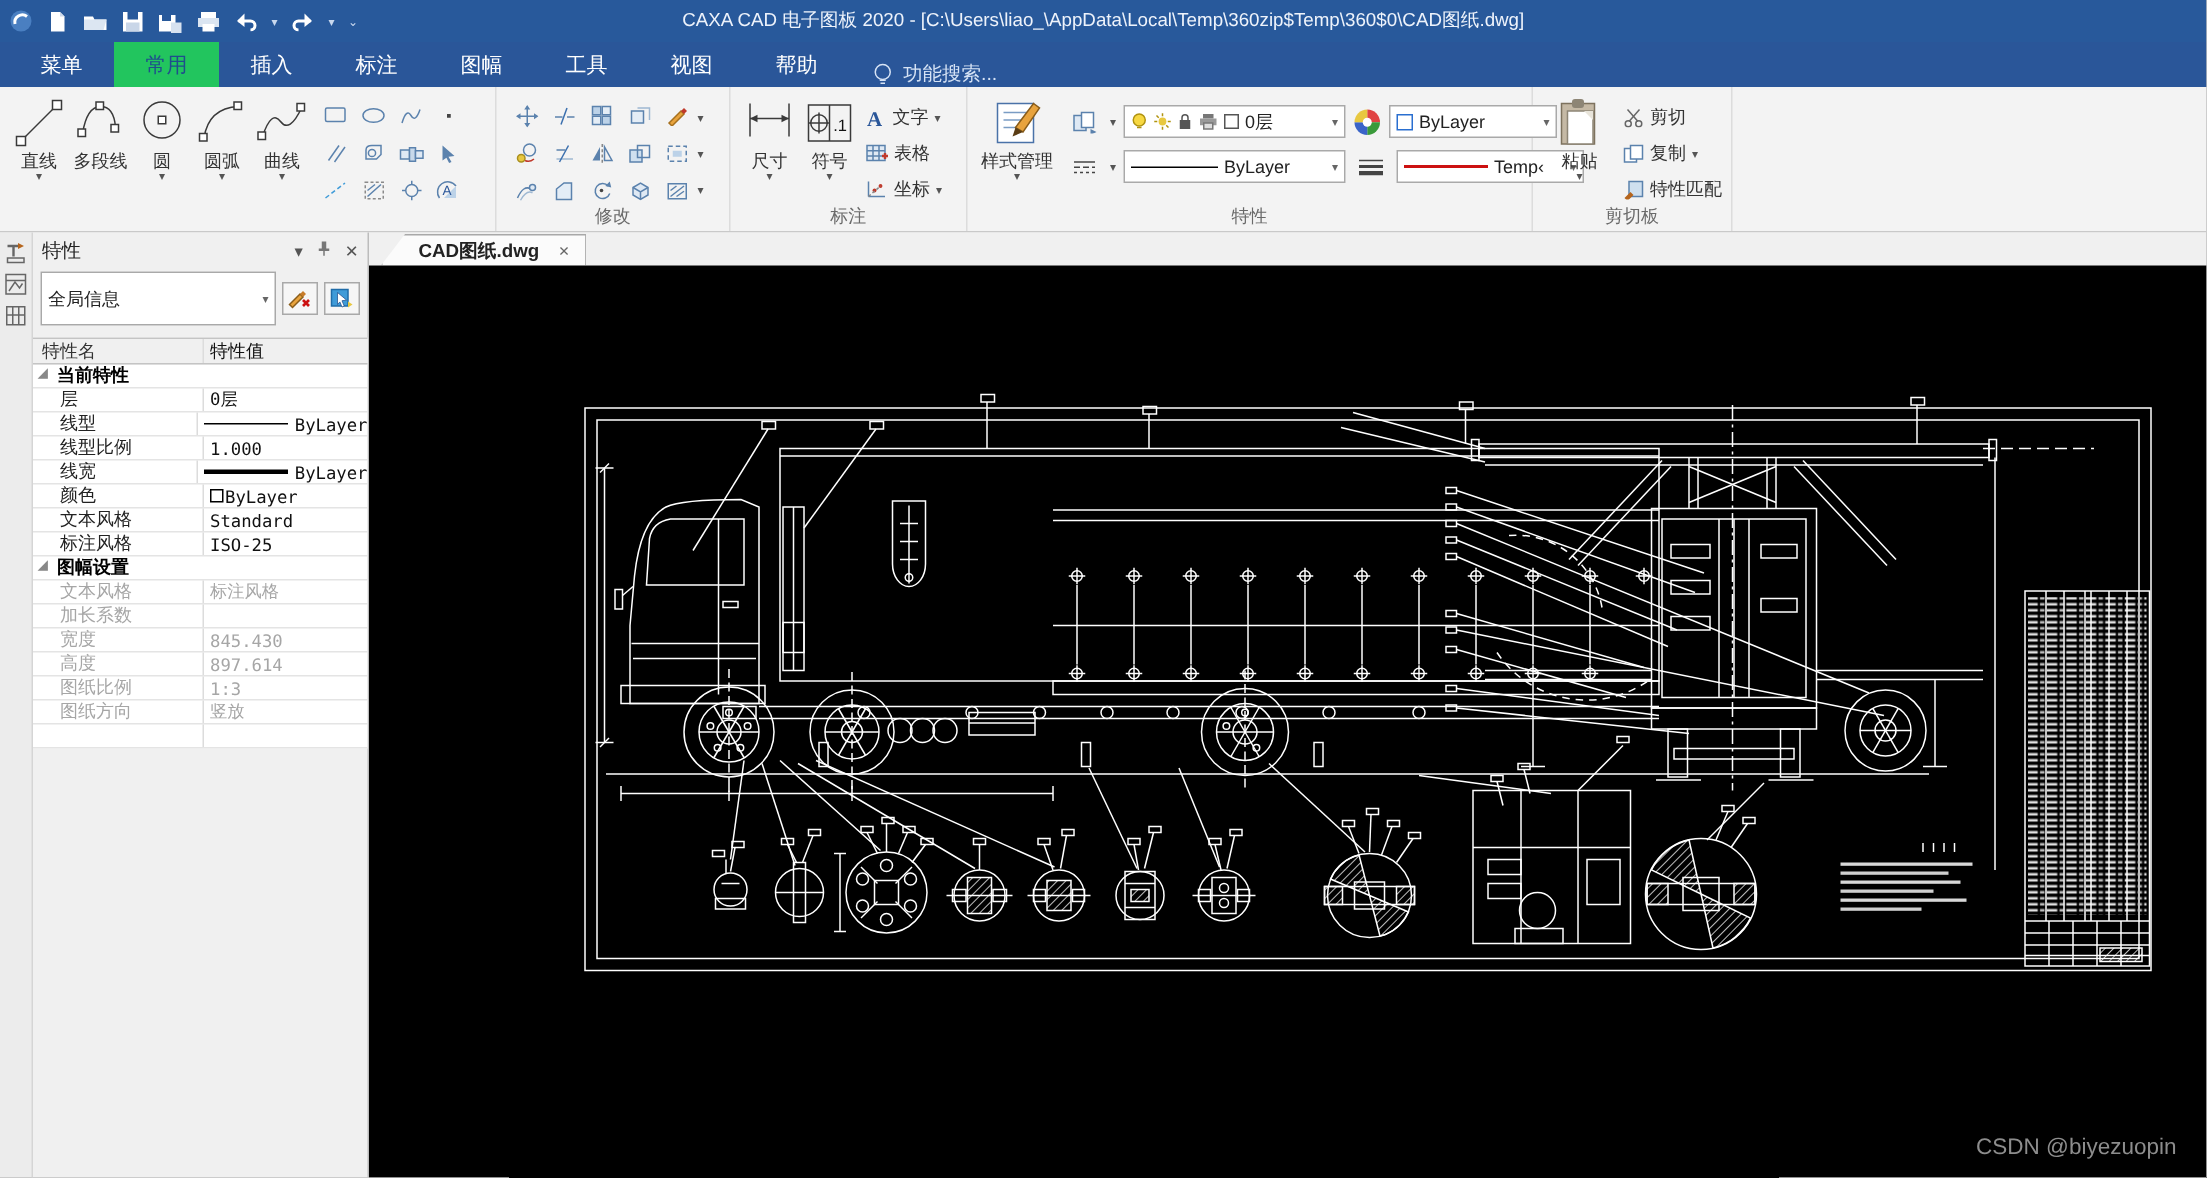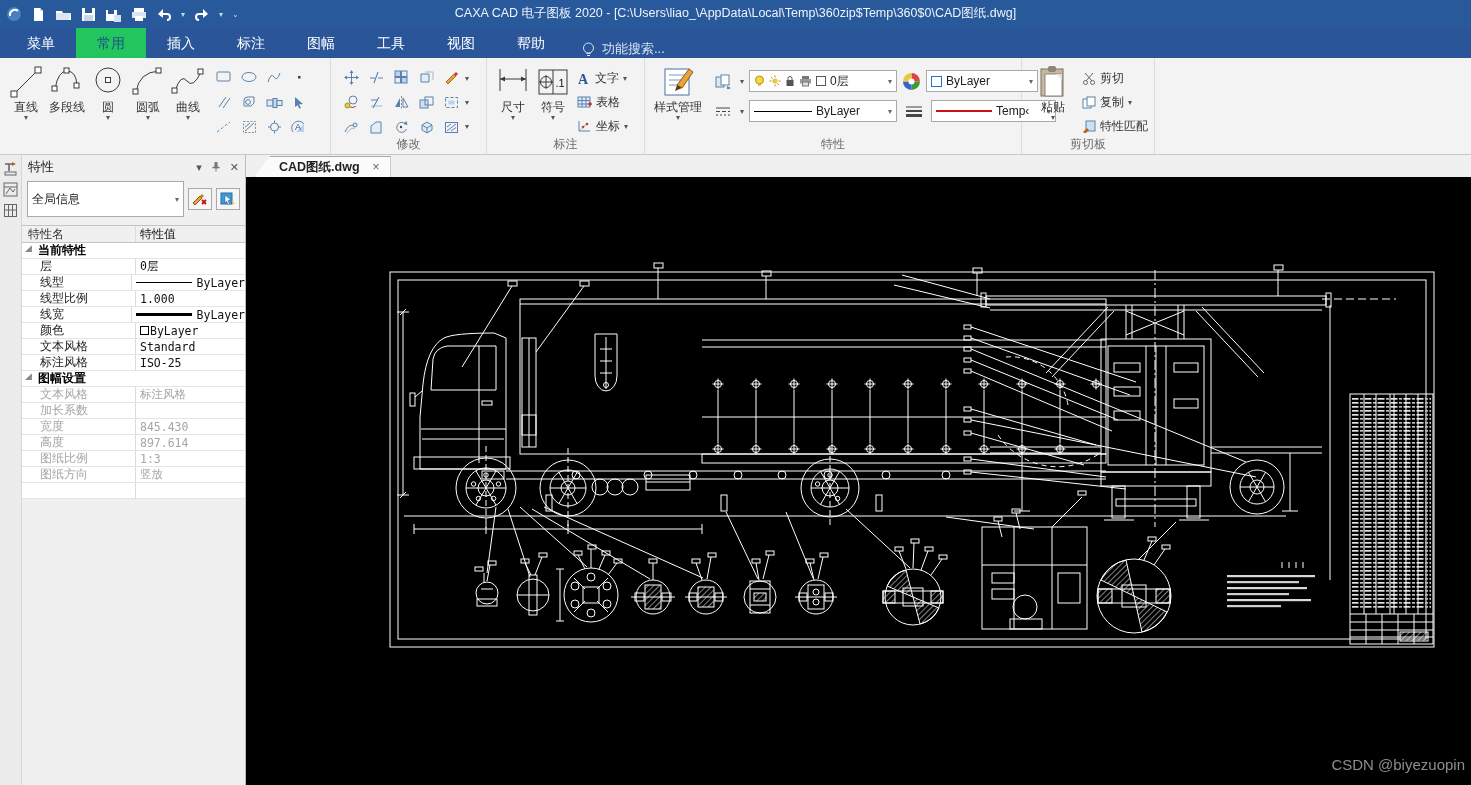--- a/index.html
+++ b/index.html
@@ -61,21 +61,21 @@
 .sw-line{display:inline-block;width:56px;height:1px;background:#000;margin-right:5px}
 .sw-thick{display:inline-block;width:56px;height:3px;background:#000;margin-right:5px}
 .sw-box{display:inline-block;width:9px;height:9px;border:1px solid #000;background:#fff;margin-right:1px}
 
 .doc{position:absolute;left:246px;top:155px;right:0;bottom:0}
 .tabbar{height:22px;background:#f0f0f0;display:flex;align-items:flex-end}
 .doctab{height:21px;margin-left:8px;background:#fbfbfb;border:1px solid #a8a8a8;border-bottom:none;display:flex;align-items:center;gap:13px;padding:0 10px 0 24px;font-size:12.5px;font-weight:bold;color:#222;clip-path:polygon(16px 0,100% 0,100% 100%,0 100%)}
 .doctab .x{font-weight:normal;color:#666;font-size:12px}
 .canvas{position:absolute;left:0;top:22px;right:0;bottom:0;background:#000}
 .canvas svg{position:absolute;left:0;top:0}
-.watermark{position:absolute;right:6px;bottom:12px;color:#8d8d8d;font-size:15px}
+.watermark{position:absolute;right:20px;bottom:12px;color:#8d8d8d;font-size:15px}
 </style>
 </head>
 <body>
 
 <div class="app">
 
   <div class="titlebar">
     <div class="qat">
       <span>
           <svg width="16" height="16">

